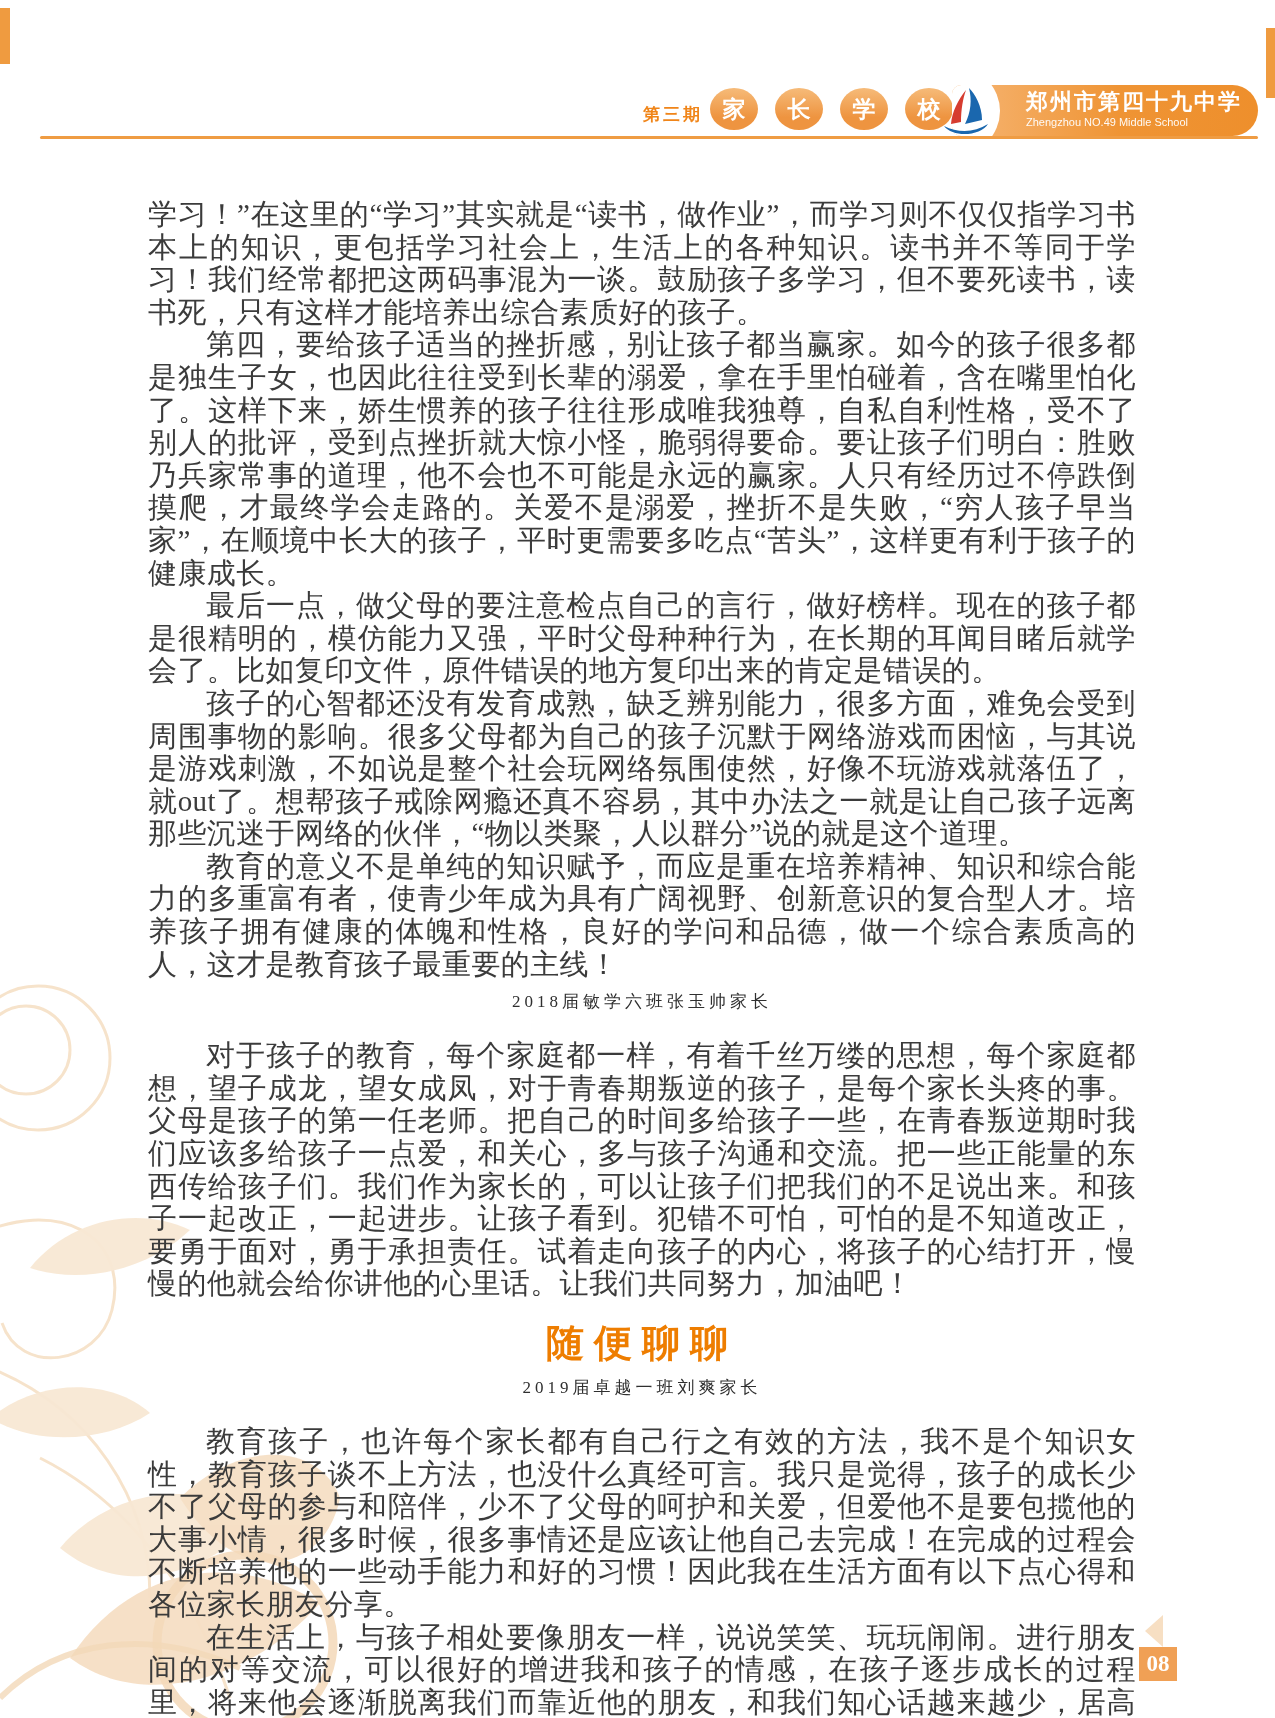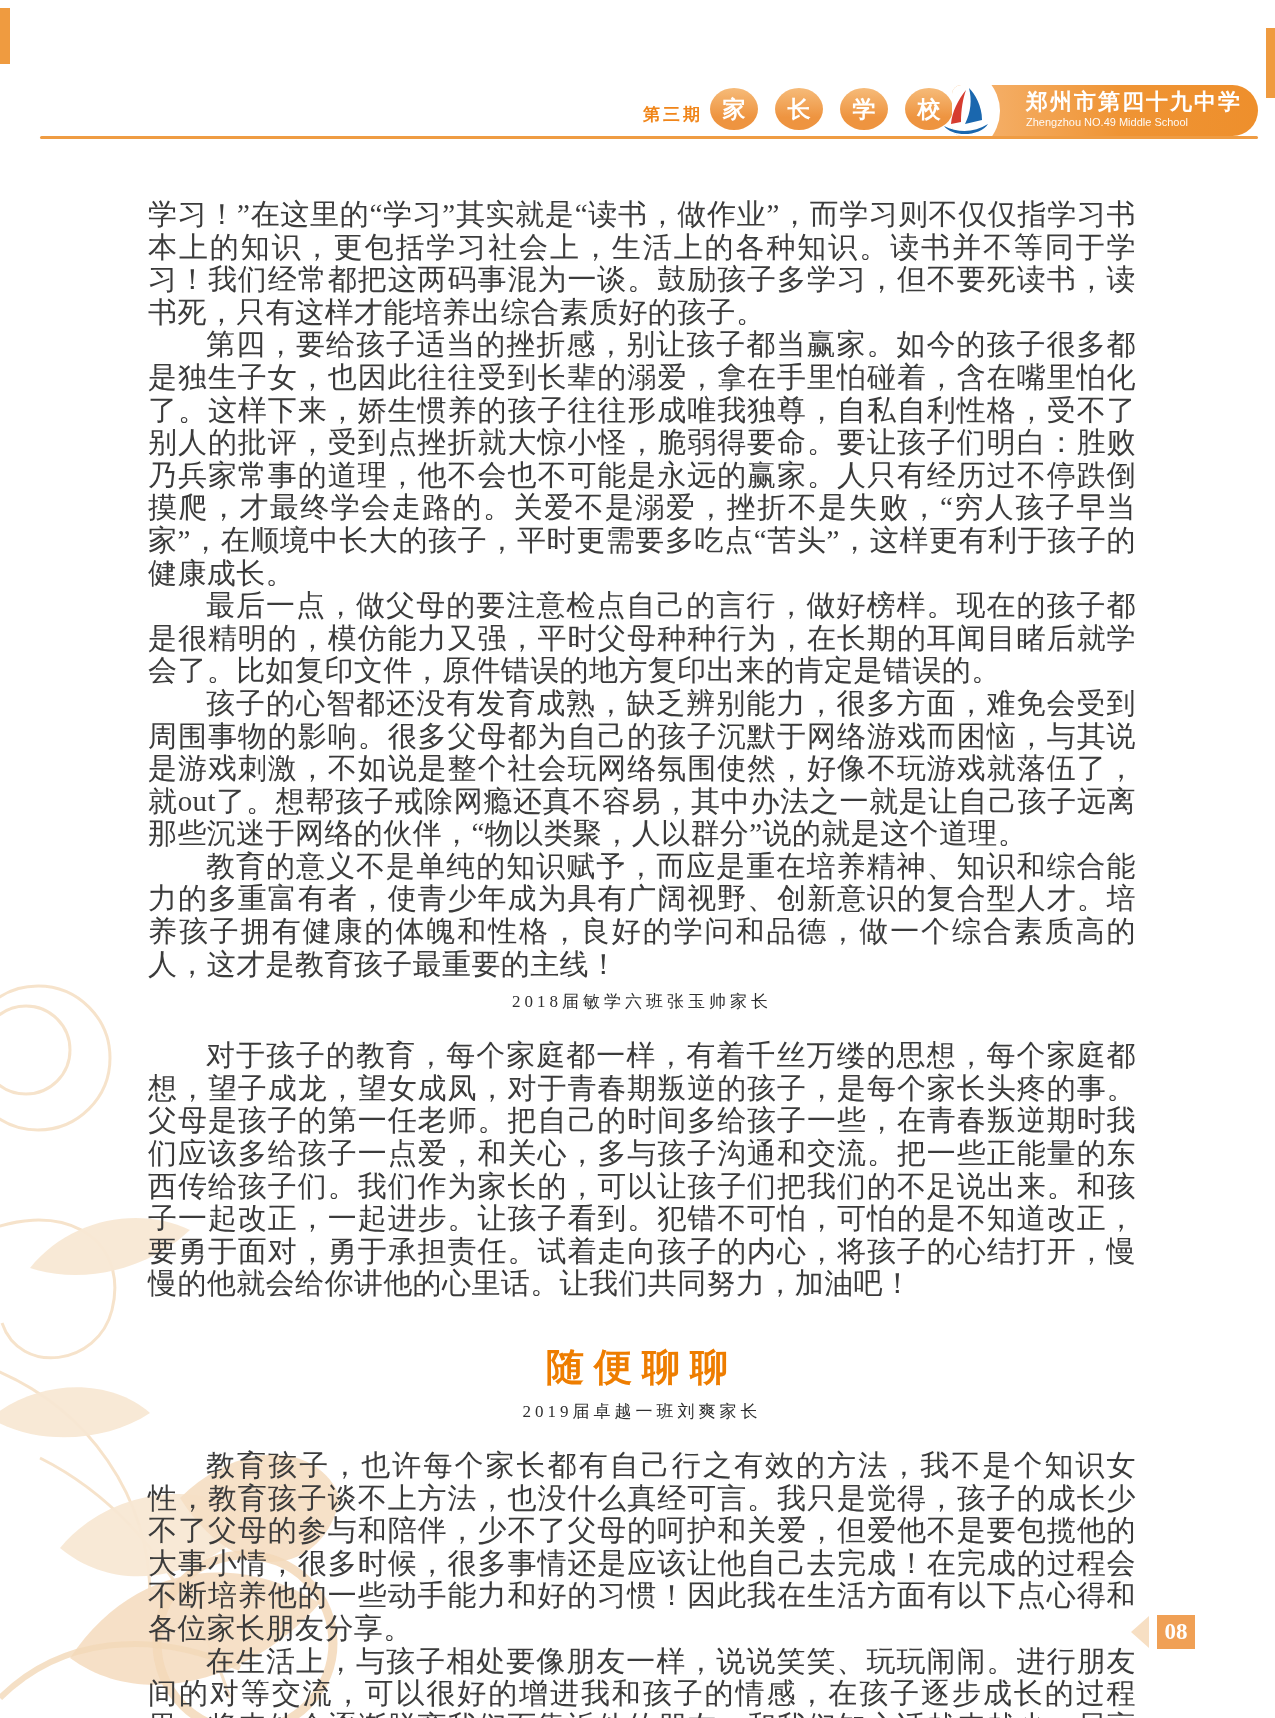--- a/index.html
+++ b/index.html
@@ -59,29 +59,29 @@
   .content p {
     margin:0; font-size:29px; line-height:32.6px;
     text-align:justify; letter-spacing:.4px;
   }
   .indent { text-indent:2em; }
   .sec-title {
     margin:0; text-align:center; color:#ee7d00;
     font-size:38px; font-weight:bold; letter-spacing:10px; line-height:46px;
   }
   .mt1 { margin-top:46px; }
-  .mt2 { margin-top:44px; }
+  .mt2 { margin-top:20px; }
   .byline {
     margin-top:9px; text-align:center; font-size:17px; color:#2f2f2f;
     letter-spacing:4px; line-height:26px;
   }
   .sec-body { margin-top:24px !important; }
 
   
-  .pager { position:absolute; left:1131px; top:1615px; display:flex; align-items:center; z-index:2; }
+  .pager { position:absolute; left:1131px; top:1615px; display:flex; align-items:center; z-index:2;flex-direction:column; }
   .pg-arrow {
     width:0; height:0; border-top:16px solid transparent;
     border-bottom:16px solid transparent; border-right:18px solid #f7dfc3;
   }
   .pg-num {
     margin-left:8px; width:38px; height:34px; background:#f0a055;
     color:#ffffff; font-size:23px; font-weight:bold;
     display:flex; align-items:center; justify-content:center;
   }
 

